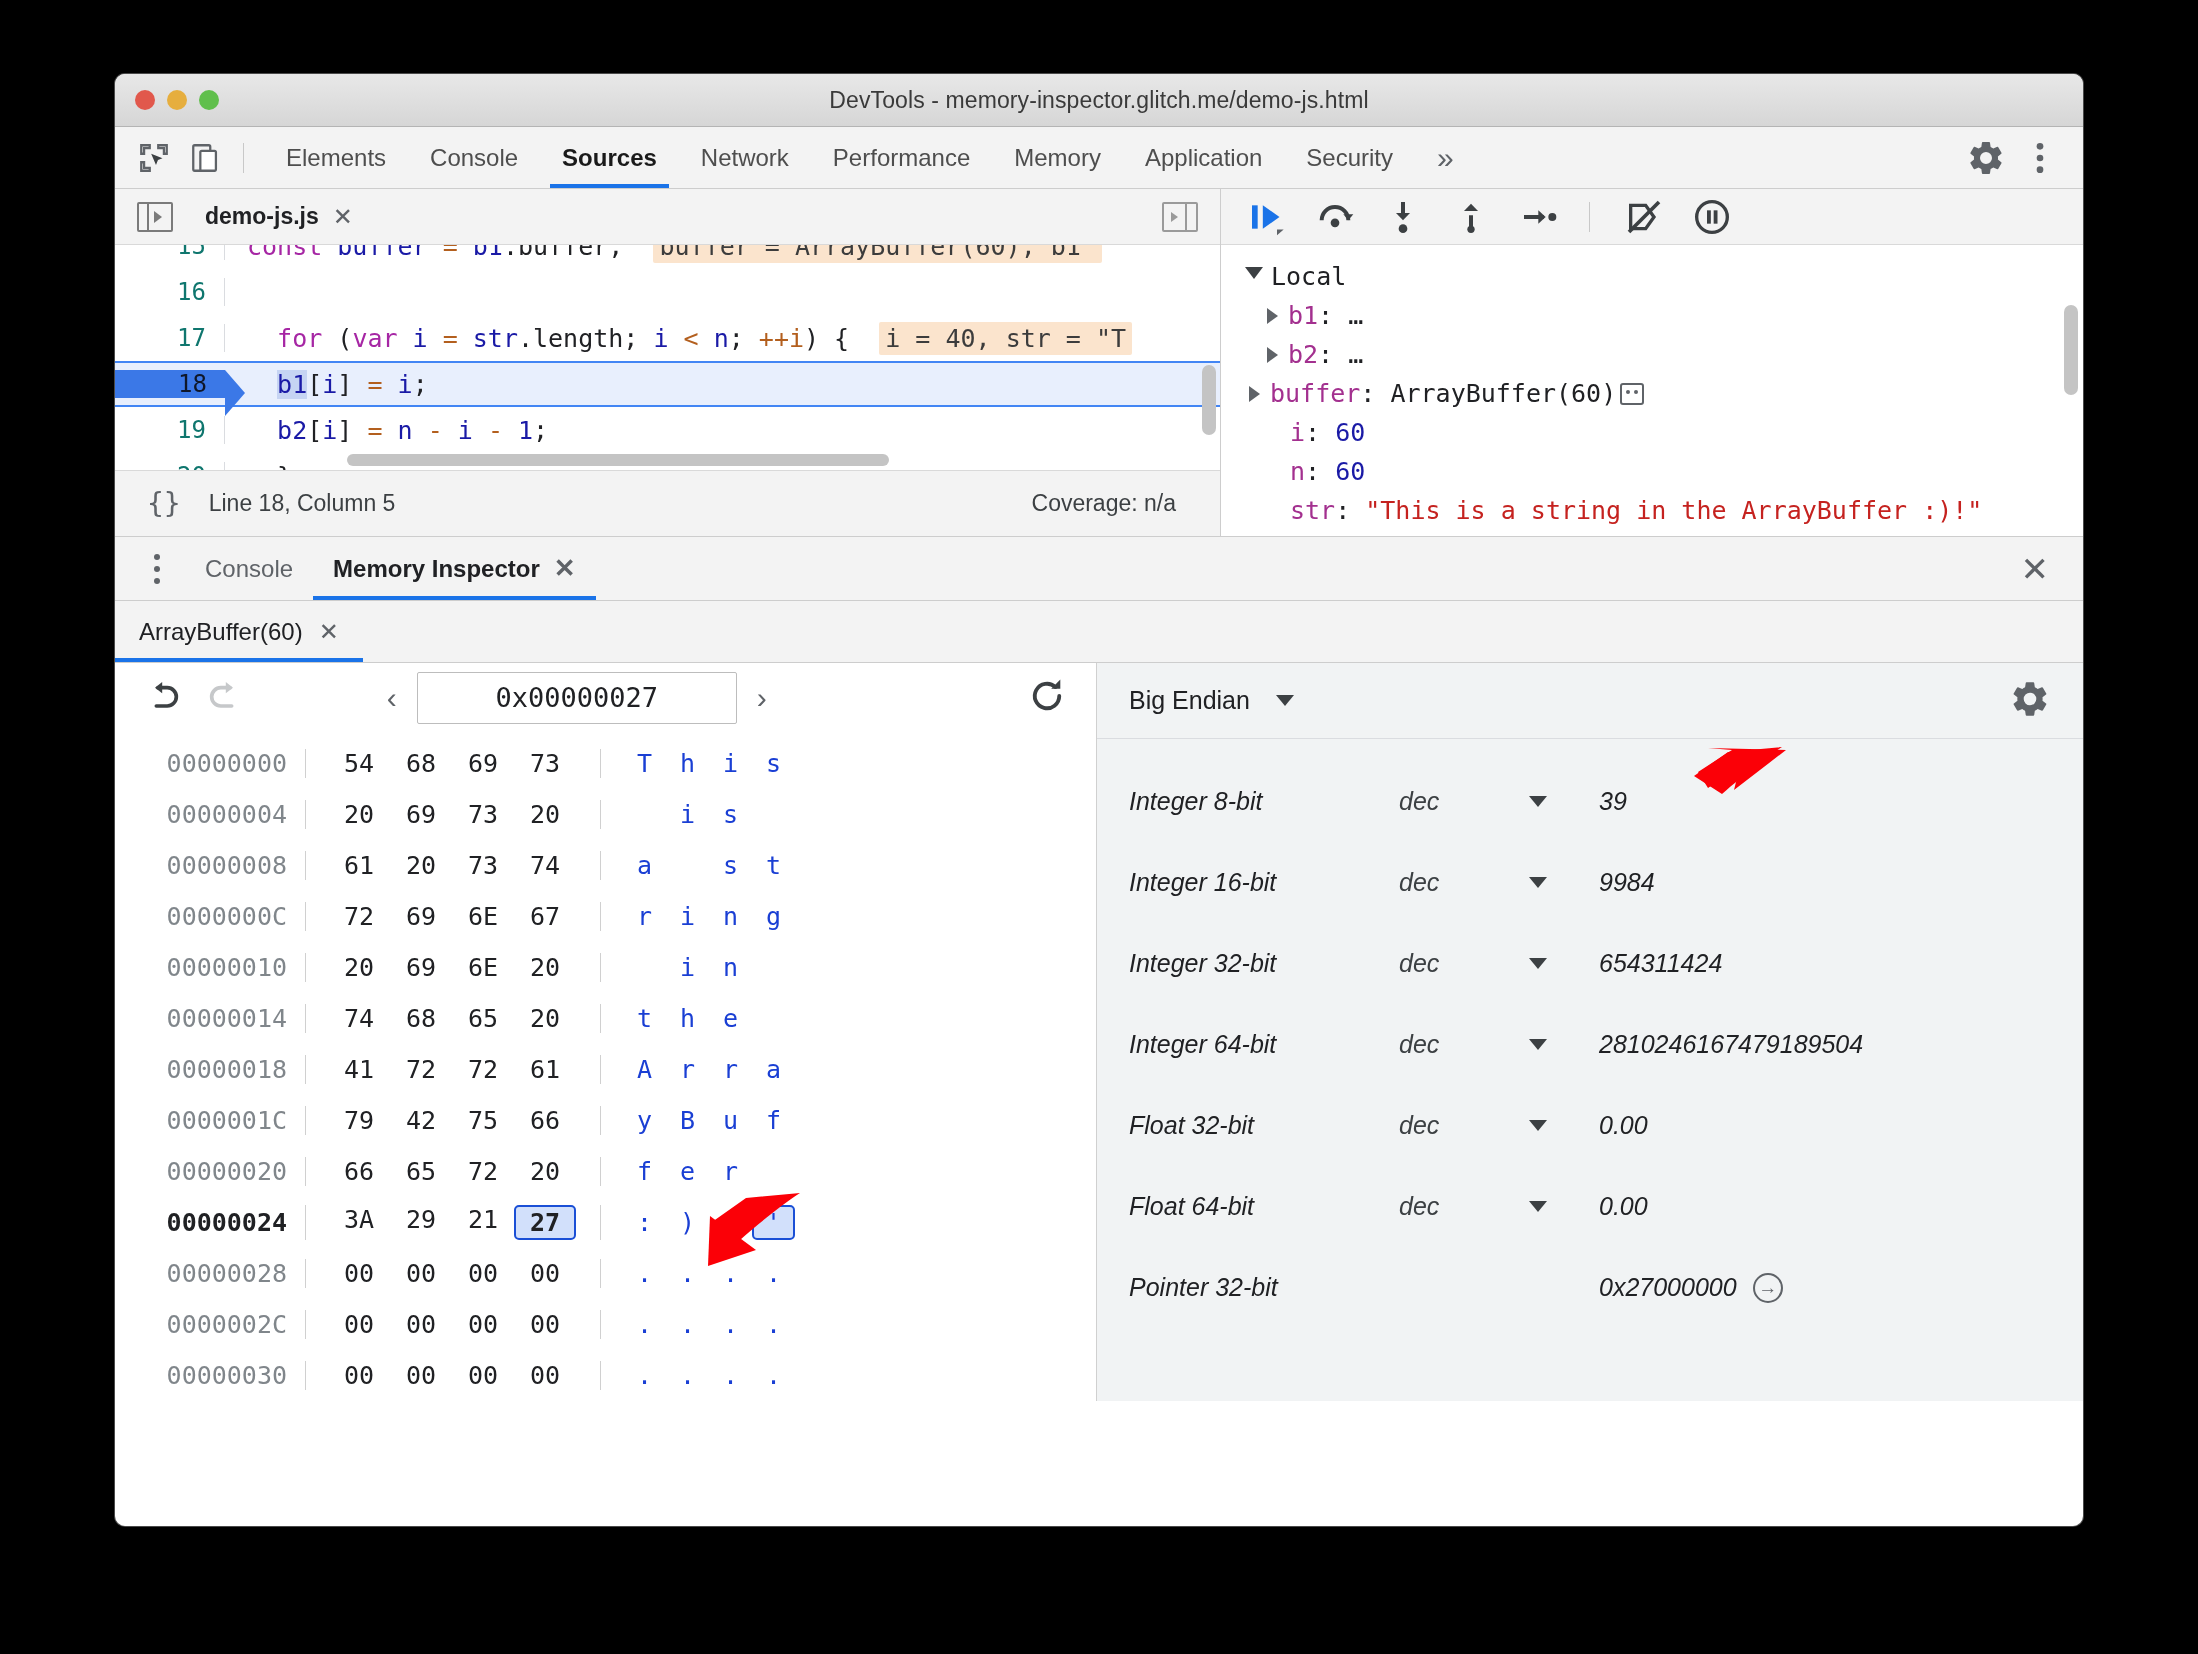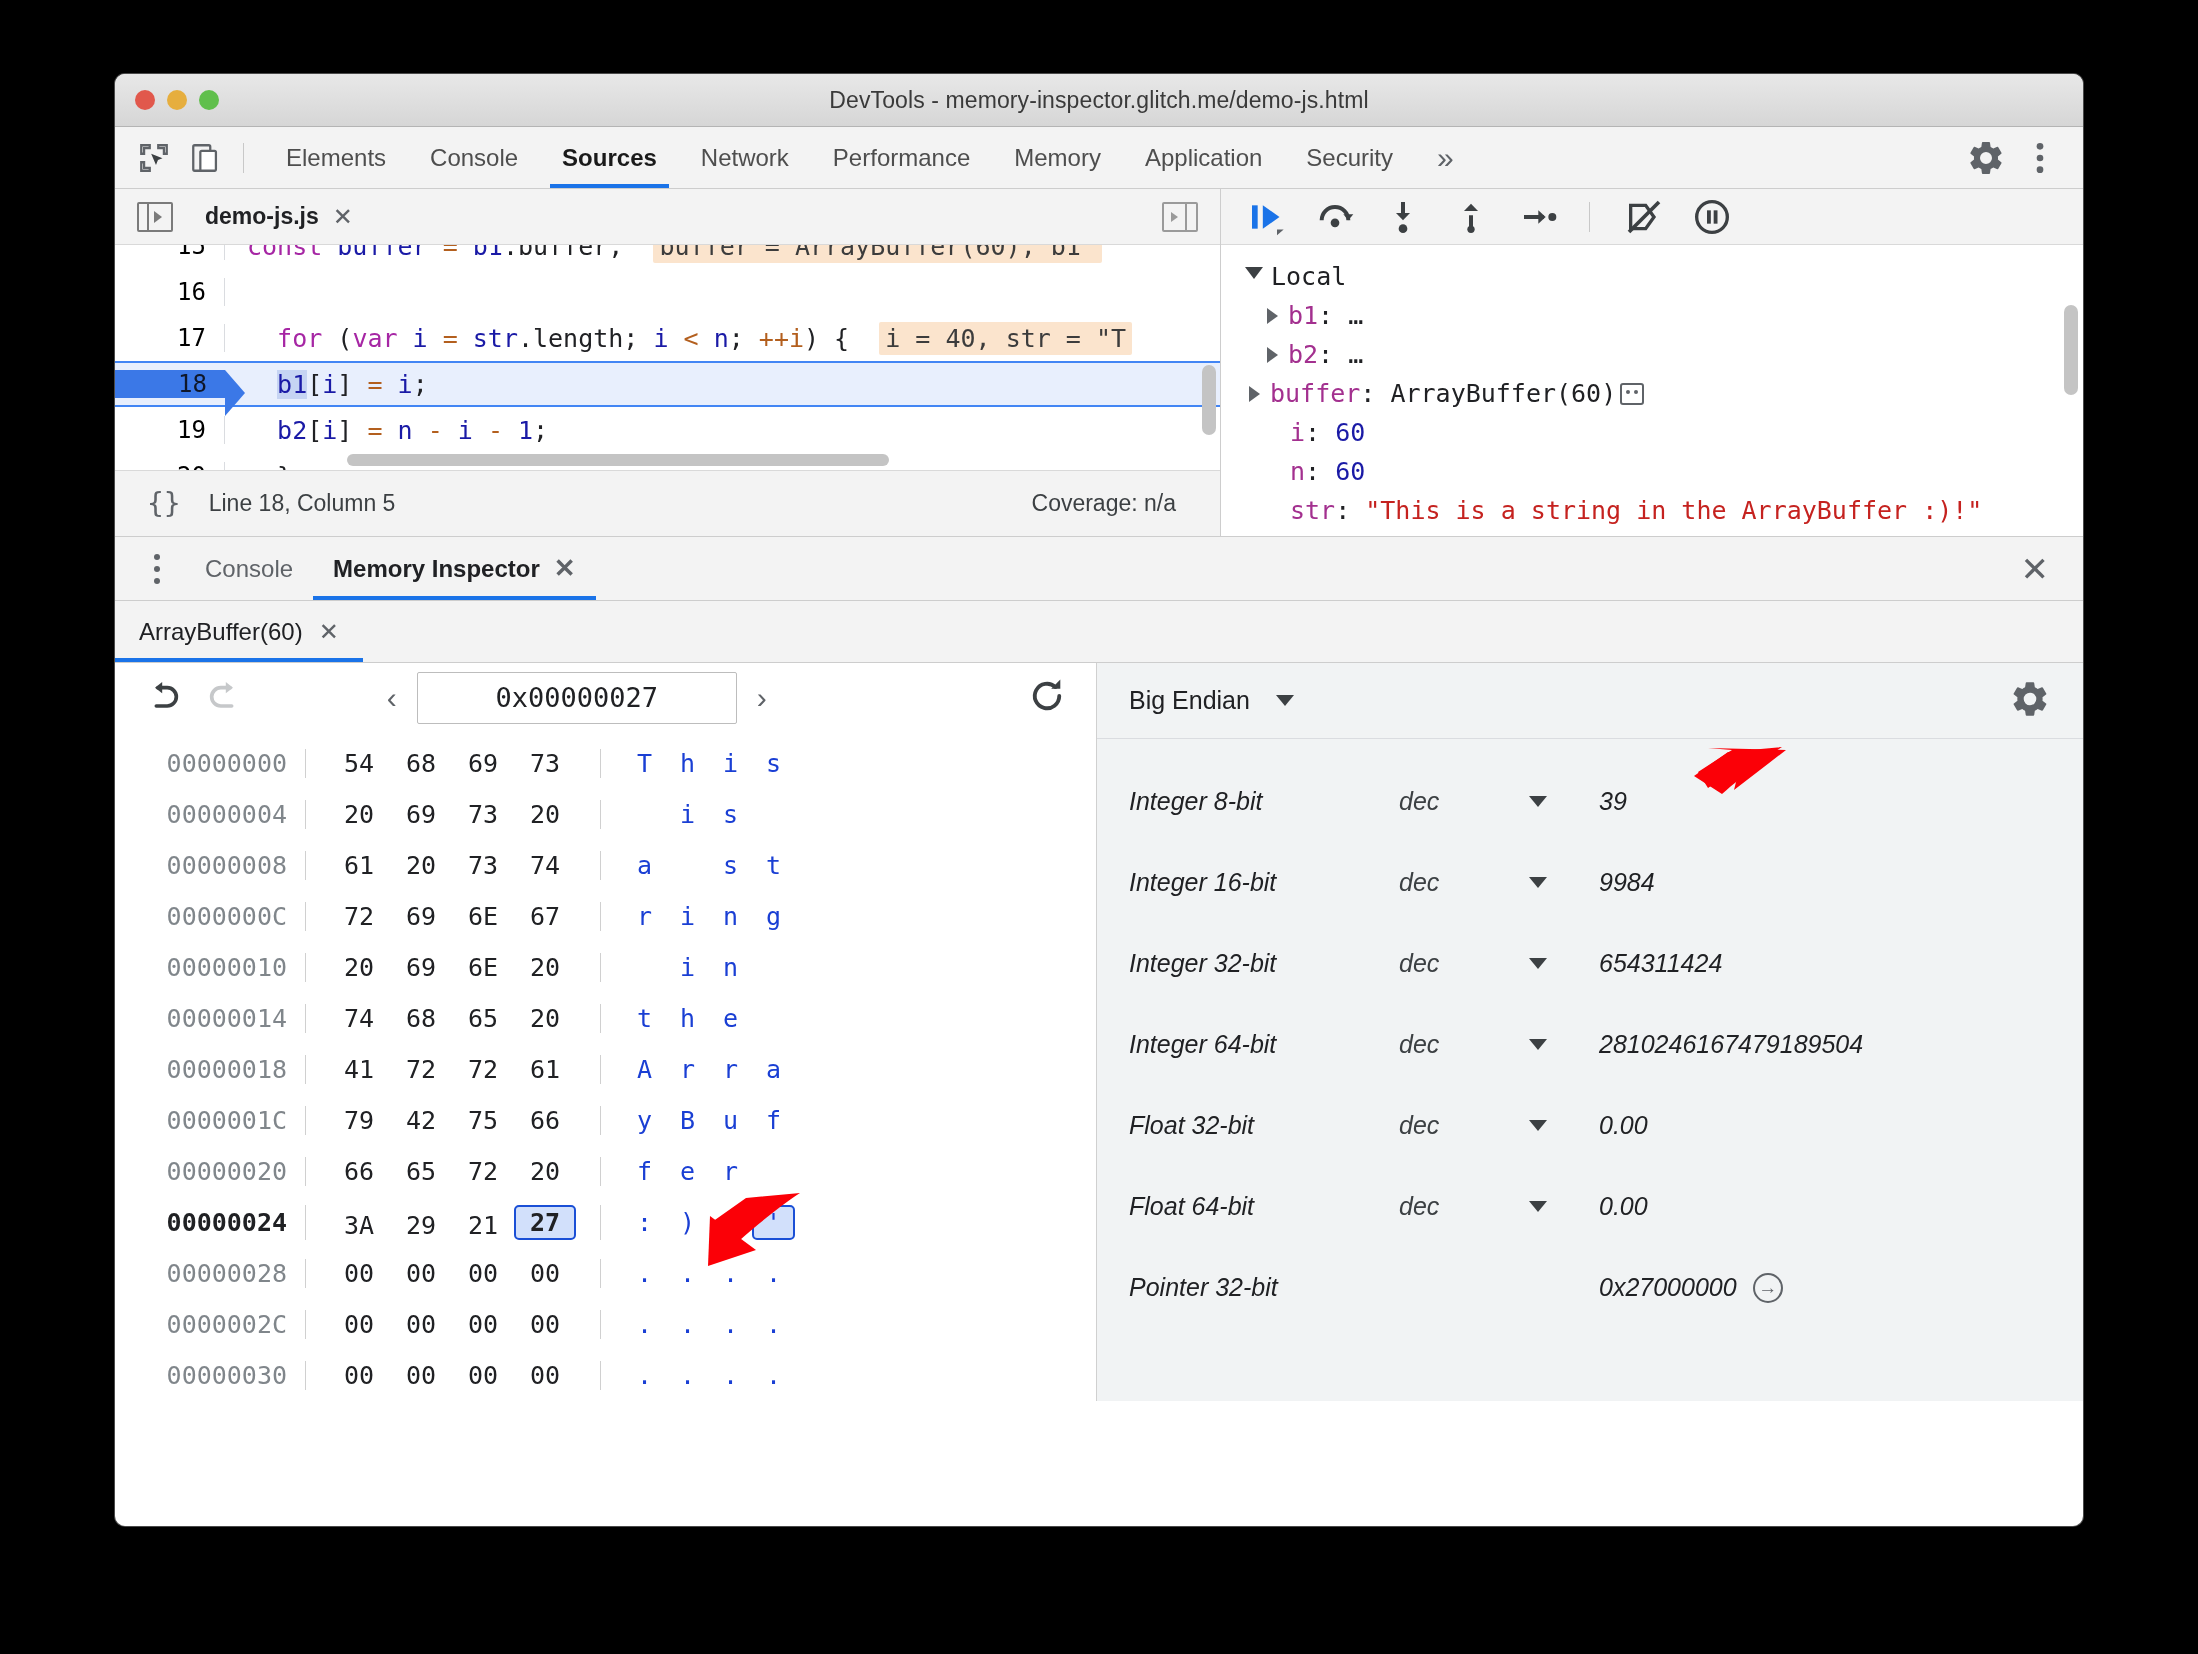--- a/index.html
+++ b/index.html
@@ -204,21 +204,21 @@
   }
   .code-line.highlight::before {
     content: "";
     position: absolute; left: 0; right: 0; top: 0;
     height: 2px; background: #4285f4;
   }
   .ln {
     width: 110px;
     text-align: right;
     padding-right: 18px;
-    color: #000000;
+    color: #0f766e;
     flex: none;
     font-size: 24px;
     border-right: 1px solid #dadce0;
     position: relative;
     z-index: 2;
   }
   .code-line.highlight .ln {
     background: #3b78e7;
     color: #0f172a;
     font-weight: 400;
@@ -444,21 +444,21 @@
     text-align: right;
     padding-right: 18px;
     color: #80868b;
     flex: none;
   }
   .hex-row.selected .hex-addr { color: #202124; font-weight: 700; }
   .hex-bytes {
     display: flex;
     padding-left: 22px;
     border-left: 1px solid #d0d0d0;
-    align-items: flex-end;
+    align-items: flex-start;
   }
   .byte {
     width: 62px;
     text-align: center;
     color: #202124;
   }
   .byte.sel {
     background: #d2e0fb;
     border: 2px solid #1a4fd6;
     border-radius: 5px;

